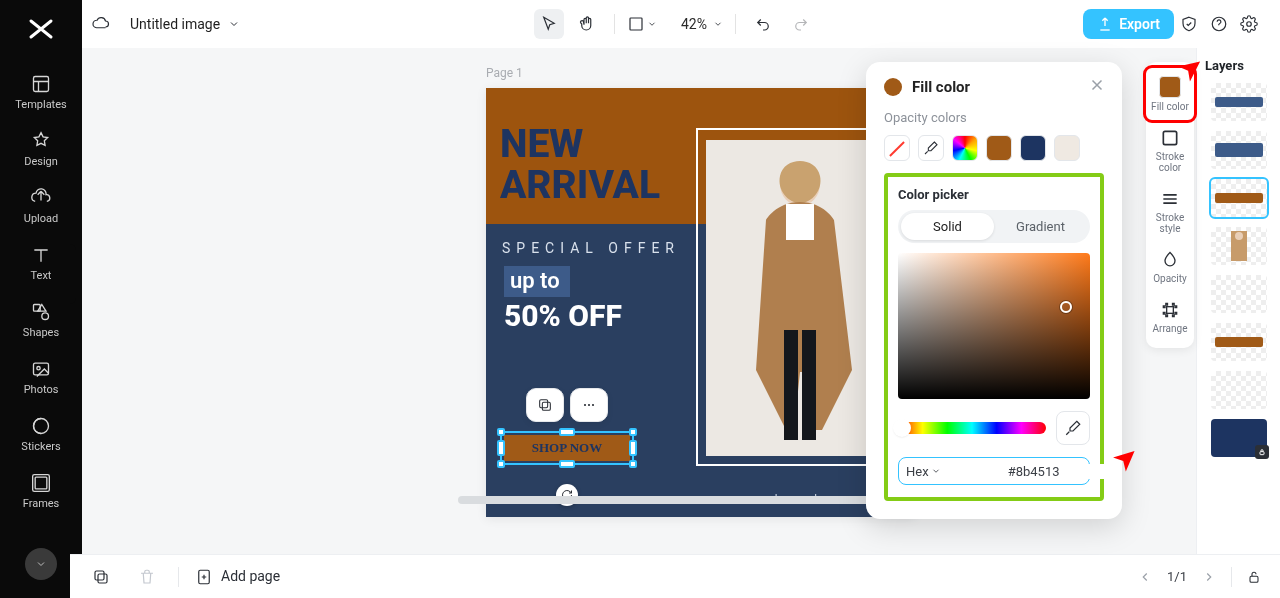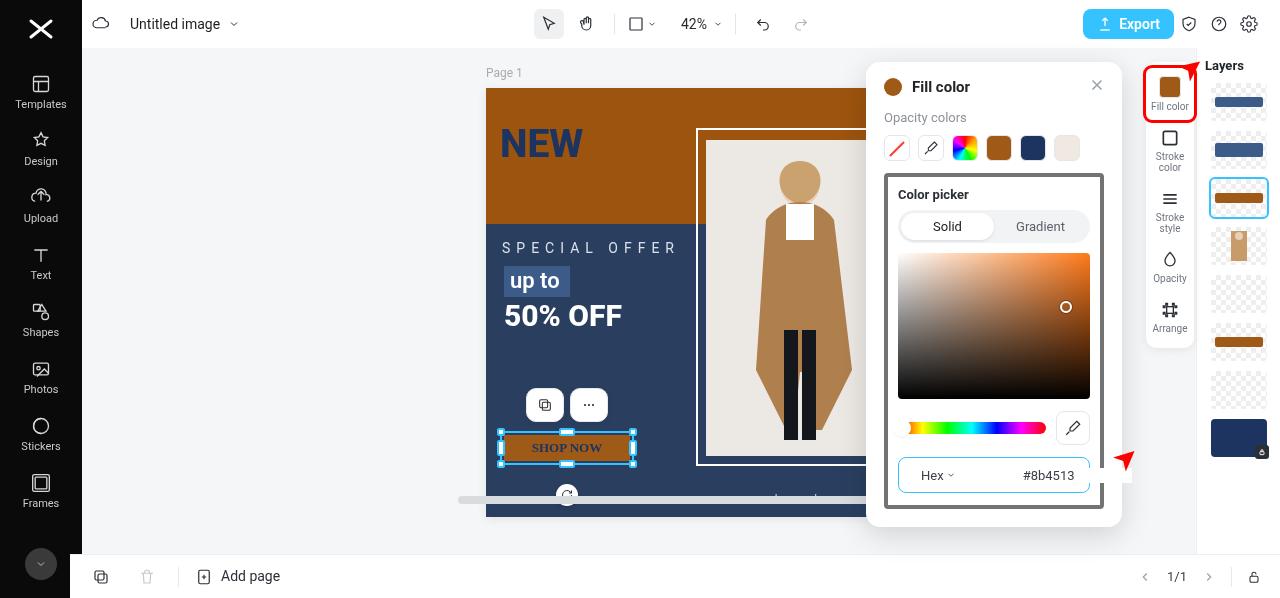--- a/index.html
+++ b/index.html
@@ -93,36 +93,36 @@
   .popover { position:absolute; left:866px; top:62px; width:256px; background:#fff; border-radius:14px; box-shadow:0 8px 30px rgba(0,0,0,.15); padding:16px 18px 18px; z-index:7;}
   .popover h3{ font-size:15px; font-weight:700; display:flex; align-items:center; gap:10px; color:#232323;}
   .popover .close{ position:absolute; right:14px; top:14px; width:20px; height:20px; cursor:pointer;}
   .doc-colors-lab{ margin-top:14px; font-size:13px; color:#8d929a;}
   .swatch-row{ display:flex; gap:8px; margin-top:10px;}
   .sw{ width:26px; height:26px; border-radius:6px; border:1px solid #e3e6ea; cursor:pointer; position:relative;}
   .sw.none::after{ content:""; position:absolute; left:2px; right:2px; top:50%; height:2px; background:#ff3b30; transform:rotate(-45deg);}
   .sw.rainbow{ background: conic-gradient(red,orange,yellow,lime,cyan,blue,magenta,red);}
   .sw.eyedrop{ display:flex; align-items:center; justify-content:center; }
 
-  .picker-box{ margin-top:12px; border:4px solid #737373; border-radius:4px; padding:10px 10px 12px;}
+  .picker-box{ margin-top:12px; border:4px solid #84cc16; border-radius:4px; padding:10px 10px 12px;}
   .picker-title{ font-size:13px; font-weight:700; color:#2b2f36; margin-bottom:8px;}
   .seg{ display:flex; background:#f1f3f5; border-radius:20px; padding:3px; margin-bottom:10px;}
   .seg div{ flex:1; text-align:center; font-size:13px; padding:6px 0; border-radius:18px; cursor:pointer; color:#5b6168;}
   .seg div.on{ background:#fff; box-shadow:0 1px 3px rgba(0,0,0,.1); color:#222;}
   .sv-field{ width:100%; height:146px; border-radius:4px; position:relative;
      background:
        linear-gradient(to top, #000, rgba(0,0,0,0)),
        linear-gradient(to right, #fff, #ff7a1a);
   }
   .sv-cursor{ position:absolute; width:12px; height:12px; border:2px solid #fff; border-radius:50%; right:18px; top:48px; box-shadow:0 0 0 1px rgba(0,0,0,.3);}
   .hue-row{ display:flex; align-items:center; gap:10px; margin-top:12px;}
   .hue{ flex:1; height:12px; border-radius:10px; position:relative; background:linear-gradient(to right,#ff0000,#ffff00,#00ff00,#00ffff,#0000ff,#ff00ff,#ff0000);}
   .hue .knob{ position:absolute; left:4px; top:50%; transform:translate(-50%,-50%); width:14px; height:14px; background:#fff; border-radius:50%; box-shadow:0 0 0 2px #fff, 0 1px 3px rgba(0,0,0,.3);}
   .eyedrop-btn{ width:34px; height:34px; border-radius:8px; border:1px solid #e3e6ea; display:flex; align-items:center; justify-content:center; cursor:pointer;}
-  .hex-row{ margin-top:12px; display:flex; align-items:center; border:1.5px solid #34c3ff; border-radius:8px; height:36px; padding:0 22px; gap:10px;}
+  .hex-row{ margin-top:12px; display:flex; align-items:center; border:1.5px solid #34c3ff; border-radius:8px; height:28px; padding:0 7px; gap:10px;}
   .hex-row .mode{ font-size:13px; color:#3b3f46; display:flex; align-items:center; gap:2px; cursor:pointer;}
   .hex-row input{ flex:1; border:none; outline:none; font-size:13px; color:#3b3f46; text-align:center;}
   .hex-row .caret{ width:1px; height:18px; background:#34c3ff; animation:blink 1s infinite;}
   @keyframes blink{50%{opacity:0;}}
 
   
   .status { position:absolute; left:70px; right:0; bottom:0; height:44px; background:#fff; border-top:1px solid #edeff2; display:flex; align-items:center; padding:0 16px; gap:16px; z-index:5;}
   .status .addpage{ display:flex; gap:8px; font-size:14px; color:#2b2f36; cursor:pointer;}
   .status-right{ margin-left:auto; display:flex; align-items:center; gap:12px;}
   .pg-ctl{ width:20px; height:20px; display:flex; align-items:center; justify-content:center; color:#9aa0a8; cursor:pointer;}
@@ -313,20 +313,21 @@
           <circle cx="18" cy="12" r="1.6"></circle>
         </svg>
       </div>
   </div>
 
   <div class="canvas">
     <div class="c-top"></div>
     <div class="c-bot"></div>
     <div class="c-headline">
       <div>NEW</div>
+      <div>ARRIVAL</div>
     </div>
     <div class="c-special">SPECIAL OFFER</div>
     <div class="c-upto-wrap"><span class="c-upto">up to</span></div>
     <div class="c-off-wrap"><span class="c-off">50% OFF</span></div>
 
     <div class="photo-frame"></div>
     <div class="photo">
       <svg class="model" viewBox="0 0 188 316">
         <rect width="188" height="316" fill="#ece8e3"></rect>
         <ellipse cx="94" cy="44" rx="20" ry="22" fill="#e9cfb8"></ellipse>

